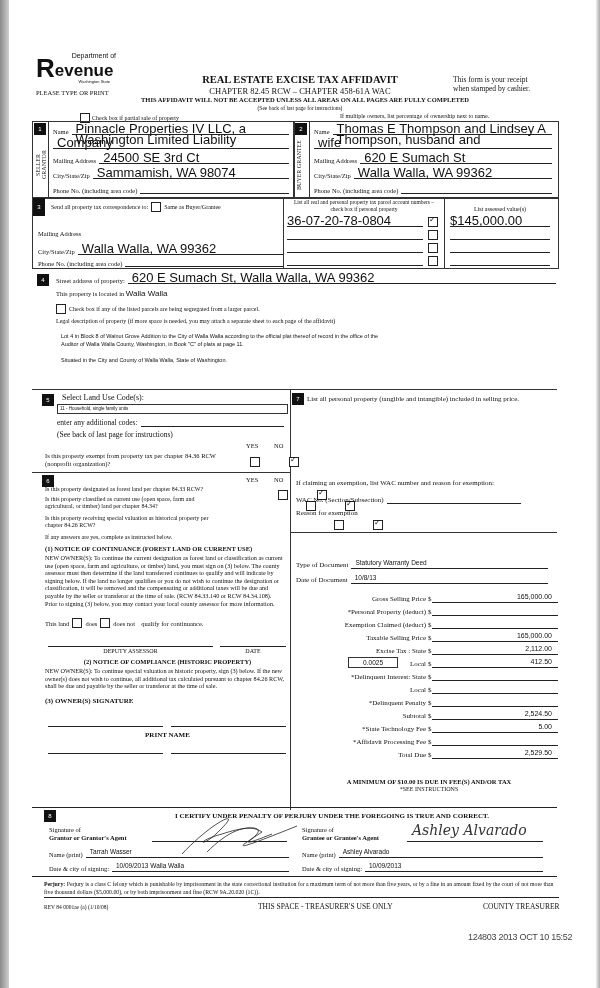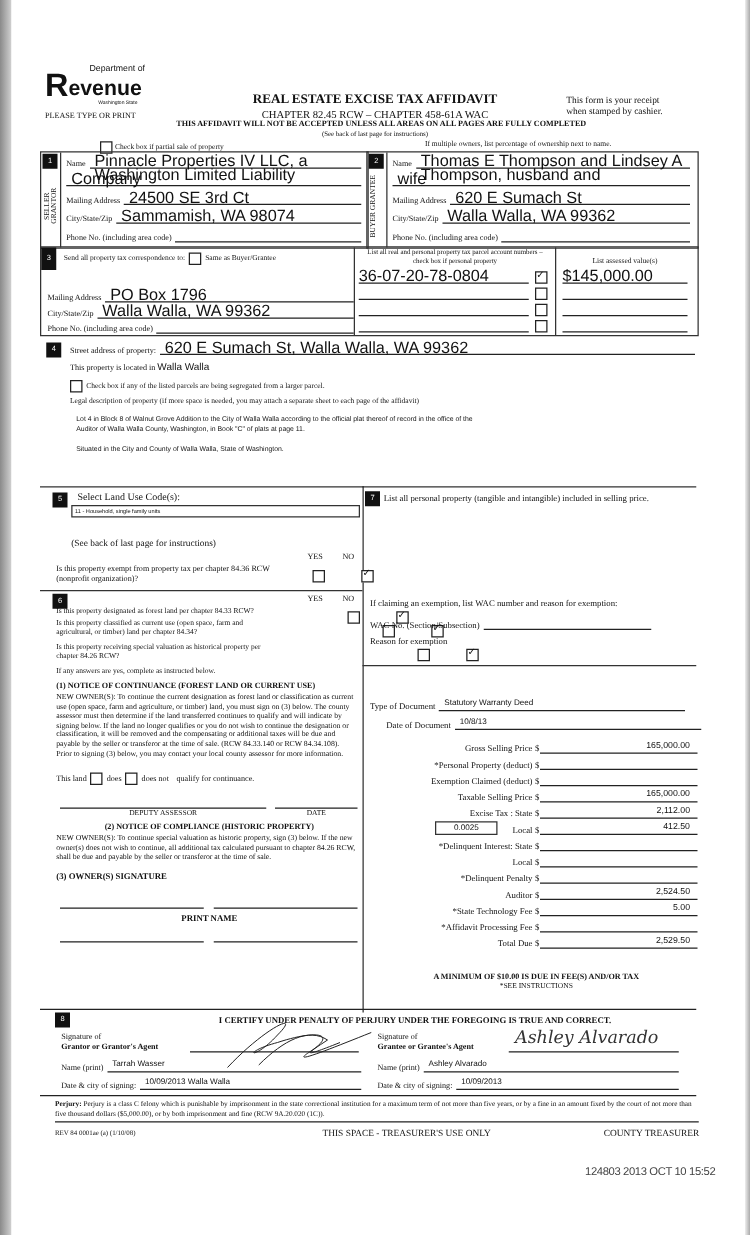--- a/index.html
+++ b/index.html
@@ -105,21 +105,20 @@
 
 <div class="abs box" style="left:32px;top:197px;width:525px;height:70px;">
   <span class="num abs" style="left:0;top:0;height:18px;line-height:18px;">3</span>
   <div class="abs" style="left:18px;top:4px;font-size:6px;display:flex;align-items:center;gap:3px;">
     <span>Send all property tax correspondence to:</span>
     <span class="cb"></span>
     <span>Same as Buyer/Grantee</span>
   </div>
   <div class="row" style="left:5px;top:32px;width:245px;">
       <span class="lbl">Mailing Address</span>
-      <span class="val fill">PO Box 1796</span>
     </div>
   <div class="row" style="left:5px;top:45px;width:245px;">
       <span class="lbl">City/State/Zip</span>
       <span class="val fill">Walla Walla, WA 99362</span>
     </div>
   <div class="row" style="left:5px;top:57px;width:245px;">
       <span class="lbl">Phone No. (including area code)</span>
       <span class="val fill"></span>
     </div>
 
@@ -168,20 +167,24 @@
     <div>Lot 4 in Block 8 of Walnut Grove Addition to the City of Walla Walla according to the official plat thereof of record in the office of the</div>
     <div>Auditor of Walla Walla County, Washington, in Book "C" of plats at page 11.</div>
     <div style="margin-top:8px;">Situated in the City and County of Walla Walla, State of Washington.</div>
   </div>
 </div>
 
 <div class="abs" style="left:32px;top:389px;width:258px;height:420px;border:1px solid #333;border-left:none;border-bottom:none;">
   <span class="num abs" style="left:10px;top:4px;">5</span>
   <div class="abs" style="left:30px;top:3px;font-size:8px;">Select Land Use Code(s):</div>
   <div class="abs sans box" style="left:25px;top:14px;width:227px;height:8px;font-size:4.5px;line-height:8px;padding-left:2px;">11 - Household, single family units</div>
+  <div class="row" style="left:25px;top:25px;width:227px;">
+      <span class="lbl" style="font-size:7.5px;">enter any additional codes:</span>
+      <span class="val"></span>
+    </div>
   <div class="abs" style="left:25px;top:40px;font-size:7.5px;">(See back of last page for instructions)</div>
   <div class="abs" style="left:214px;top:52px;font-size:6.5px;">YES</div>
   <div class="abs" style="left:242px;top:52px;font-size:6.5px;">NO</div>
   <div class="abs" style="left:13px;top:62px;width:190px;font-size:6.5px;line-height:8px;">Is this property exempt from property tax per chapter 84.36 RCW (nonprofit organization)?</div>
   <span class="cb abs" style="left:218px;top:62px;"></span>
   <span class="cb checked abs" style="left:243px;top:62px;"></span>
 
   <div class="abs" style="left:0;top:82px;width:258px;border-top:1px solid #333;"></div>
   <span class="num abs" style="left:10px;top:85px;">6</span>
   <div class="abs" style="left:214px;top:86px;font-size:6.5px;">YES</div>
@@ -231,21 +234,21 @@
       <span class="lbl" style="font-size:7px;">WAC No. (Section/Subsection)</span>
       <span class="val" style="flex:none;width:130px;"></span>
     </div>
   <div class="abs" style="left:6px;top:119px;font-size:7px;">Reason for exemption</div>
 
   <div class="abs" style="left:0;top:142px;width:267px;border-top:1px solid #333;"></div>
   <div class="row" style="left:6px;top:167px;width:252px;">
       <span class="lbl" style="font-size:7px;">Type of Document</span>
       <span class="val fill" style="font-size:6.5px;">Statutory Warranty Deed</span>
     </div>
-  <div class="row" style="left:19px;top:182px;width:252px;">
+  <div class="row" style="left:6px;top:182px;width:252px;">
       <span class="lbl" style="font-size:7px;">Date of Document</span>
       <span class="val fill" style="font-size:6.5px;">10/8/13</span>
     </div>
 </div>
 
 <div>
   <div class="fee-row" style="top:590px;">
       <span class="fl">Gross Selling Price</span>
       <span class="fs">$</span>
       <span class="fv">165,000.00</span>
@@ -287,21 +290,21 @@
       <span class="fl">Local</span>
       <span class="fs">$</span>
       <span class="fv"></span>
     </div>
   <div class="fee-row" style="top:694px;">
       <span class="fl">*Delinquent Penalty</span>
       <span class="fs">$</span>
       <span class="fv"></span>
     </div>
   <div class="fee-row" style="top:707px;">
-      <span class="fl">Auditor</span>
+      <span class="fl">Subtotal</span>
       <span class="fs">$</span>
       <span class="fv">2,524.50</span>
     </div>
   <div class="fee-row" style="top:720px;">
       <span class="fl">*State Technology Fee</span>
       <span class="fs">$</span>
       <span class="fv">5.00</span>
     </div>
   <div class="fee-row" style="top:733px;">
       <span class="fl">*Affidavit Processing Fee</span>

